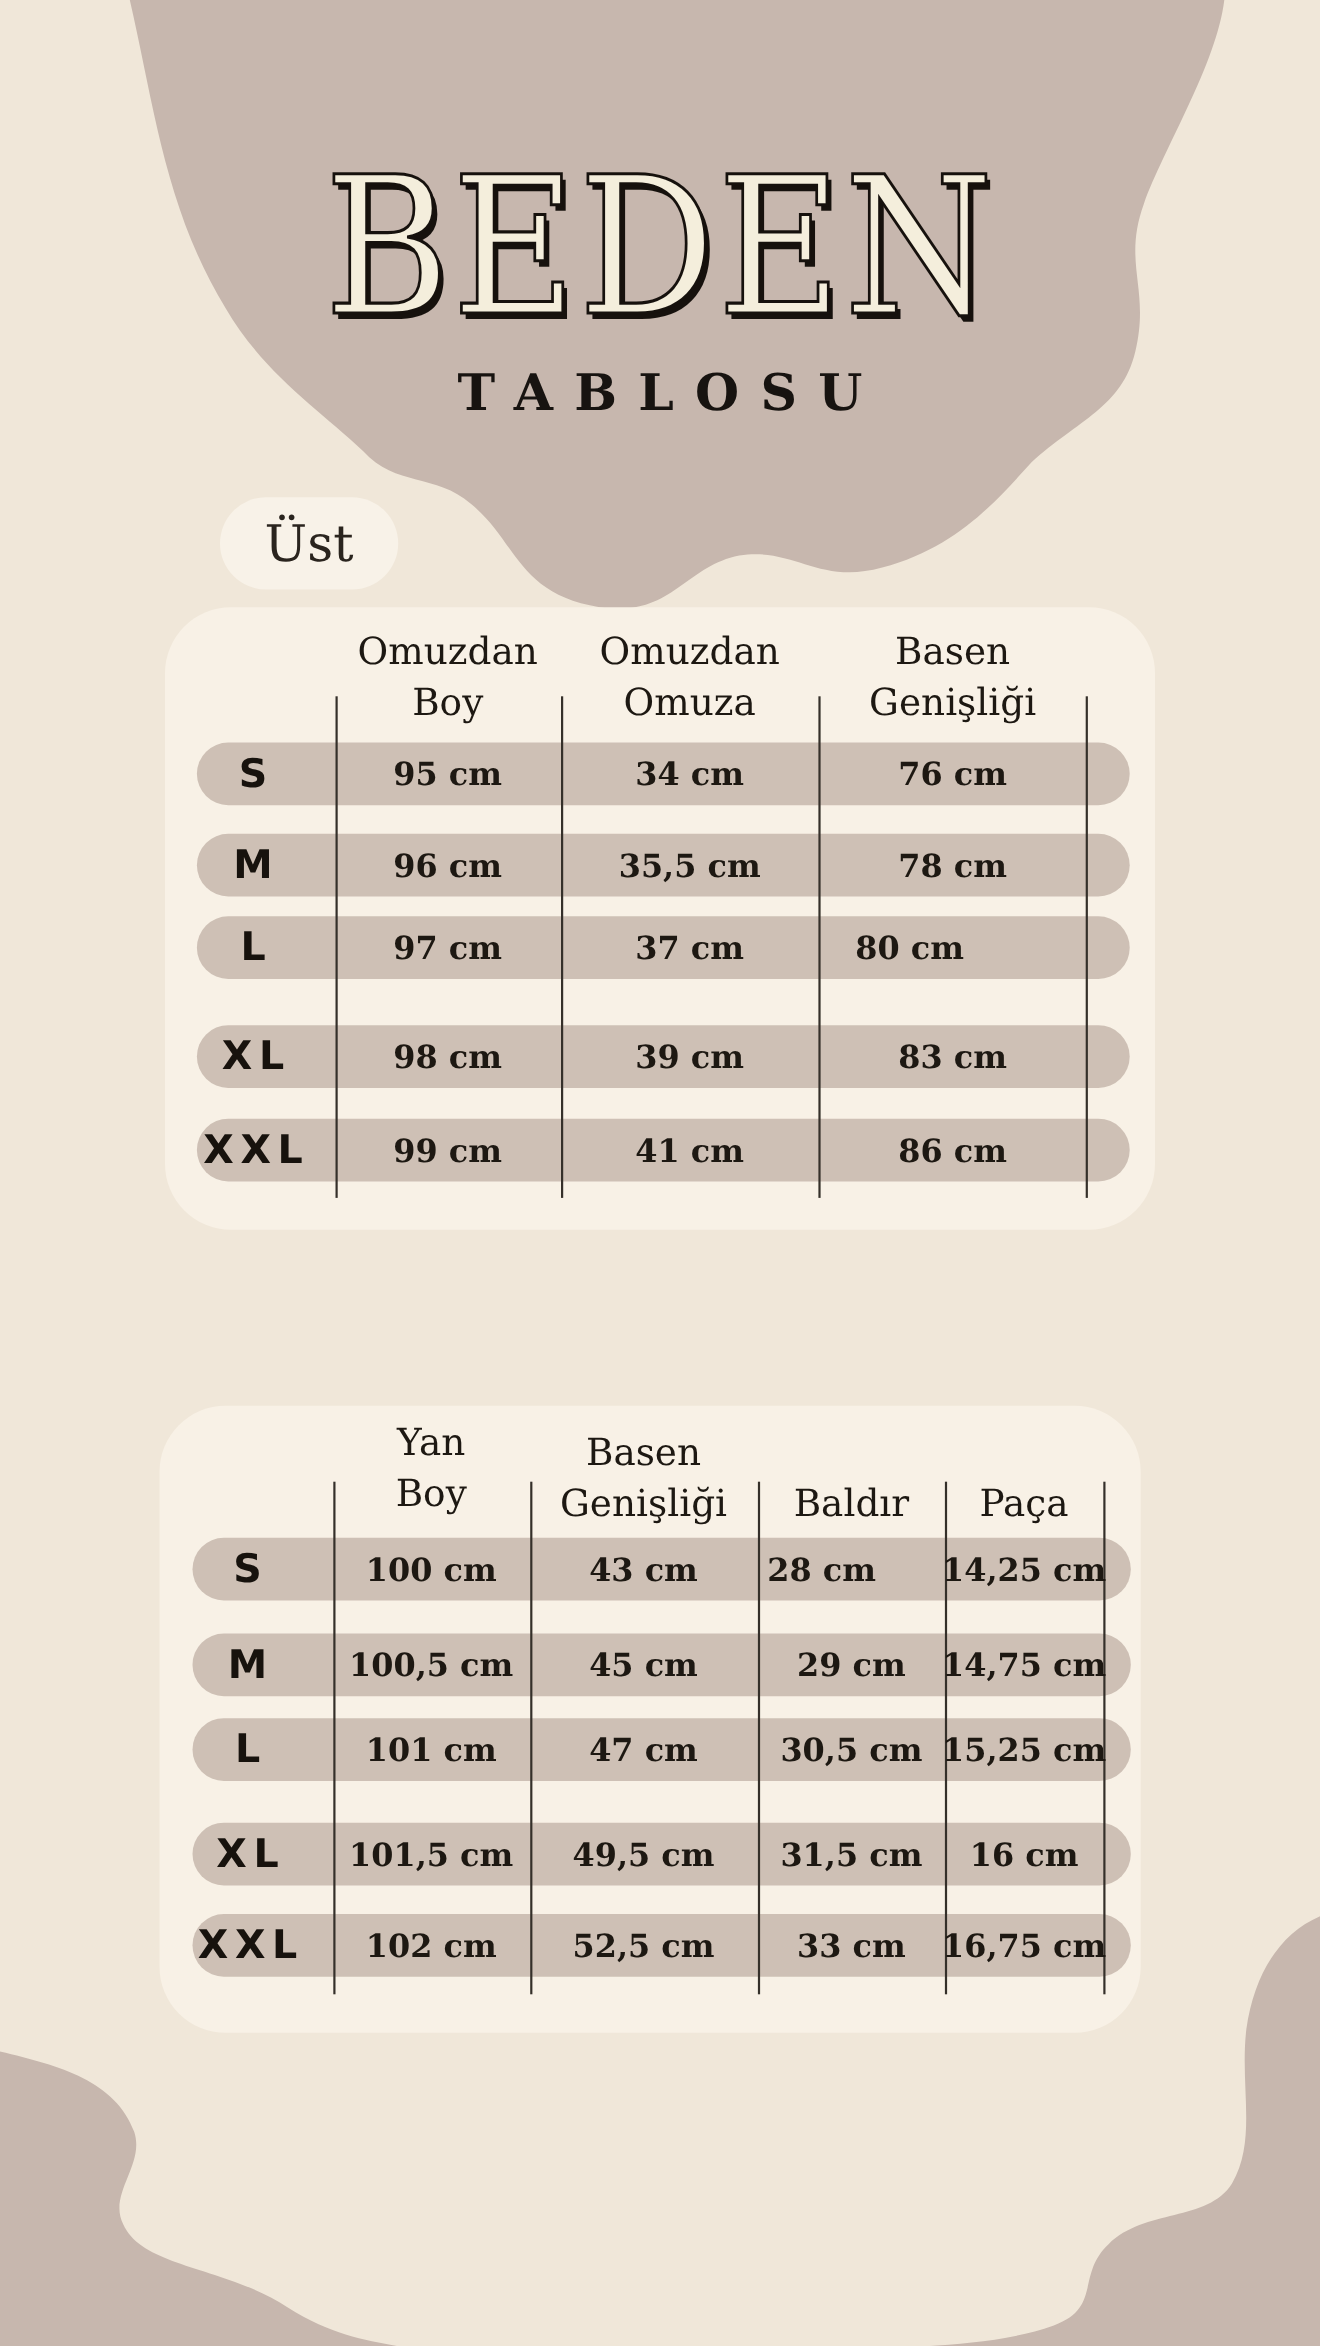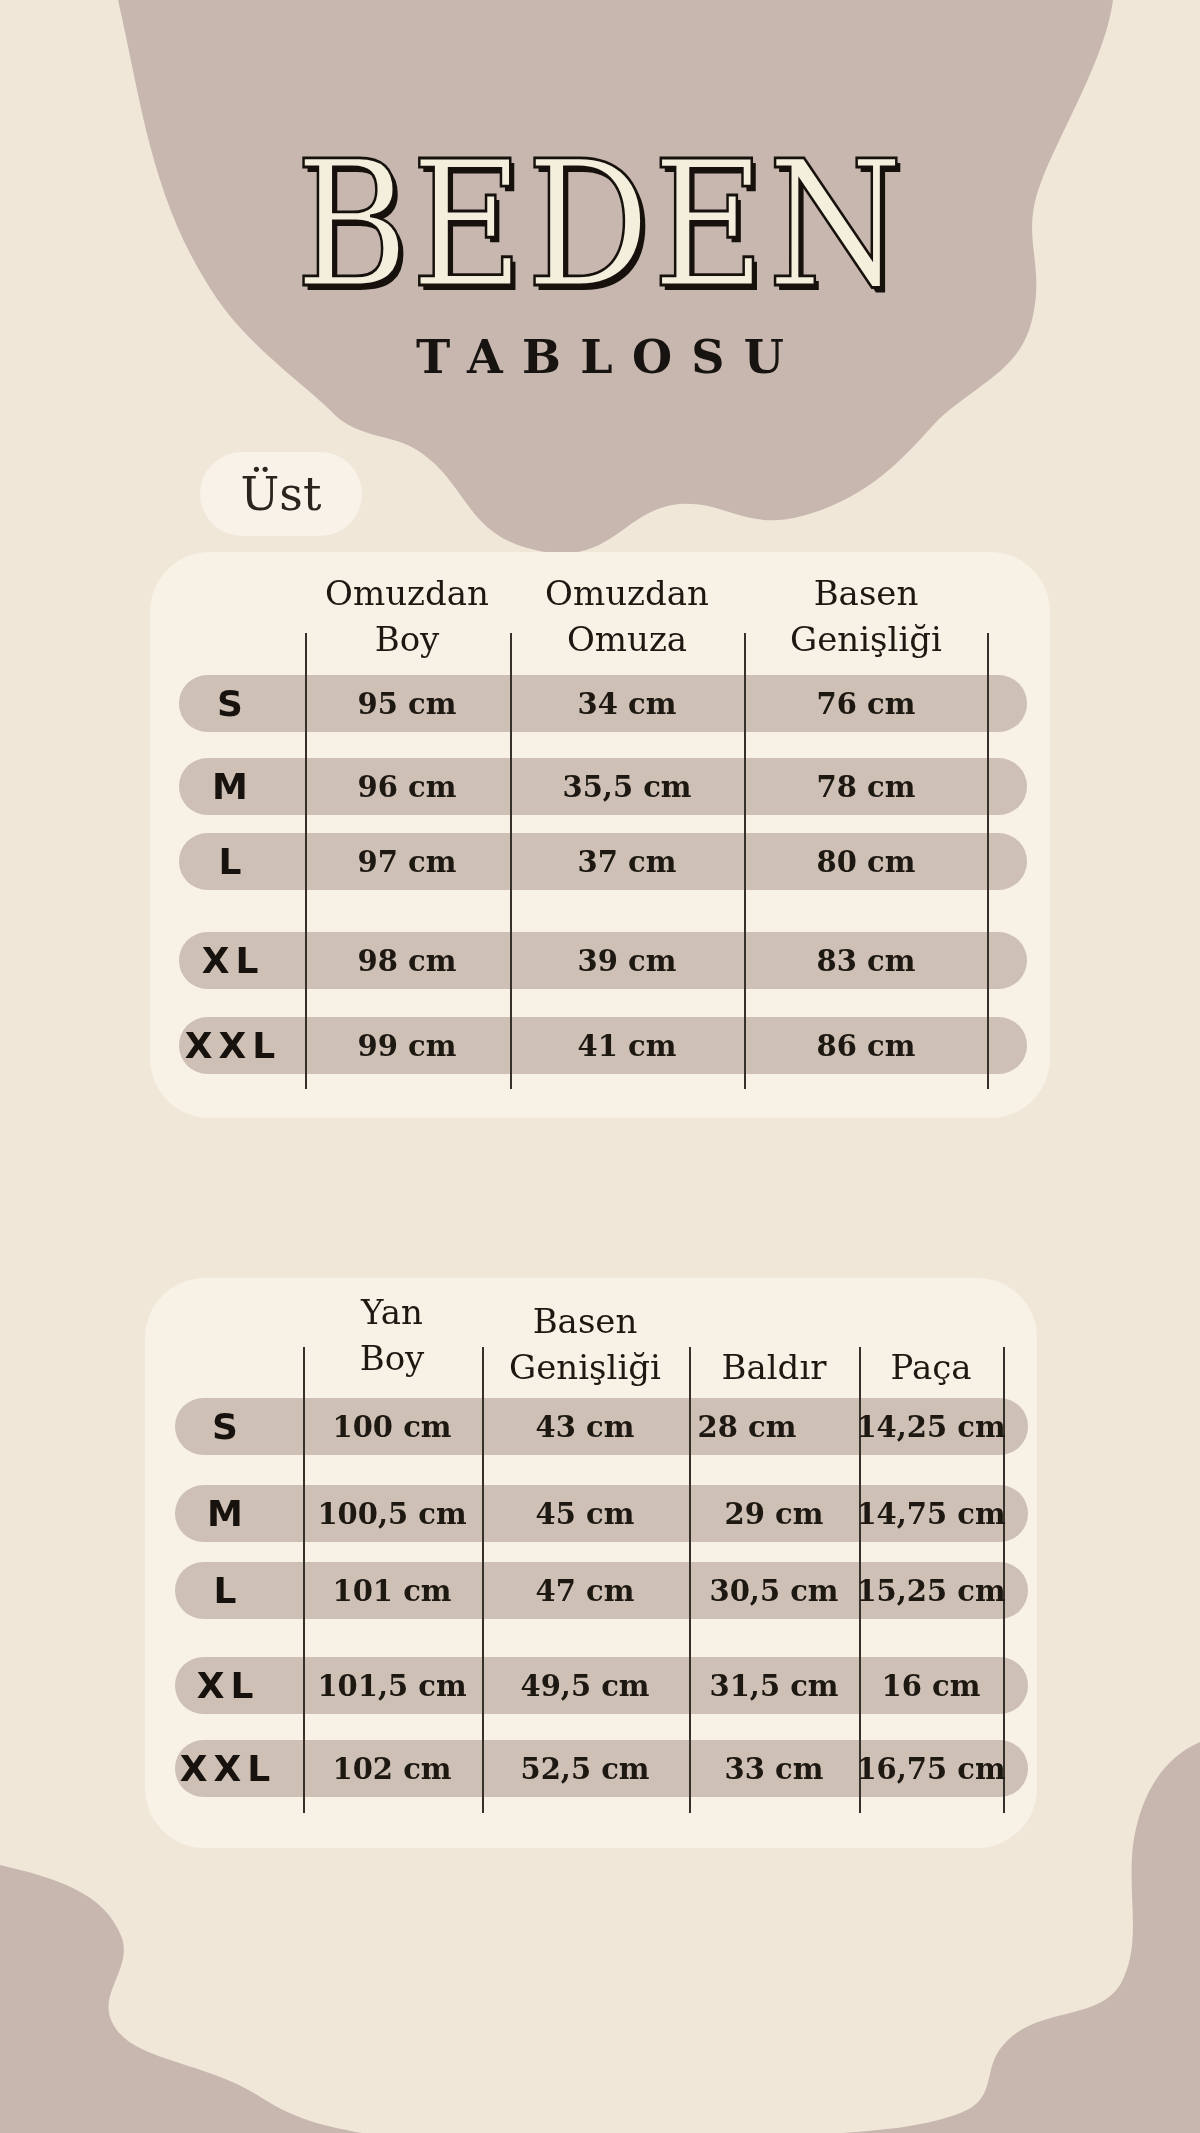--- a/index.html
+++ b/index.html
@@ -137,21 +137,21 @@
       <div class="val-cell" style="left: 716px; top: 123px; height: 57px;">76 cm</div>
       <div class="row-pill" style="left: 29px; width: 848px; top: 206px; height: 57px; background: rgb(206, 192, 181);"></div>
       <div class="size-label" style="left: 80px; top: 206px; height: 57px;">M</div>
       <div class="val-cell" style="left: 257px; top: 206px; height: 57px;">96 cm</div>
       <div class="val-cell" style="left: 477px; top: 206px; height: 57px;">35,5 cm</div>
       <div class="val-cell" style="left: 716px; top: 206px; height: 57px;">78 cm</div>
       <div class="row-pill" style="left: 29px; width: 848px; top: 281px; height: 57px; background: rgb(206, 192, 181);"></div>
       <div class="size-label" style="left: 80px; top: 281px; height: 57px;">L</div>
       <div class="val-cell" style="left: 257px; top: 281px; height: 57px;">97 cm</div>
       <div class="val-cell" style="left: 477px; top: 281px; height: 57px;">37 cm</div>
-      <div class="val-cell" style="left: 716px; top: 281px; height: 57px;">80 cm</div>
+      <div class="val-cell" style="left: 677px; top: 281px; height: 57px;">80 cm</div>
       <div class="row-pill" style="left: 29px; width: 848px; top: 380px; height: 57px; background: rgb(206, 192, 181);"></div>
       <div class="size-label" style="left: 80px; top: 380px; height: 57px;">XL</div>
       <div class="val-cell" style="left: 257px; top: 380px; height: 57px;">98 cm</div>
       <div class="val-cell" style="left: 477px; top: 380px; height: 57px;">39 cm</div>
       <div class="val-cell" style="left: 716px; top: 380px; height: 57px;">83 cm</div>
       <div class="row-pill" style="left: 29px; width: 848px; top: 465px; height: 57px; background: rgb(206, 192, 181);"></div>
       <div class="size-label" style="left: 80px; top: 465px; height: 57px;">XXL</div>
       <div class="val-cell" style="left: 257px; top: 465px; height: 57px;">99 cm</div>
       <div class="val-cell" style="left: 477px; top: 465px; height: 57px;">41 cm</div>
       <div class="val-cell" style="left: 716px; top: 465px; height: 57px;">86 cm</div>

